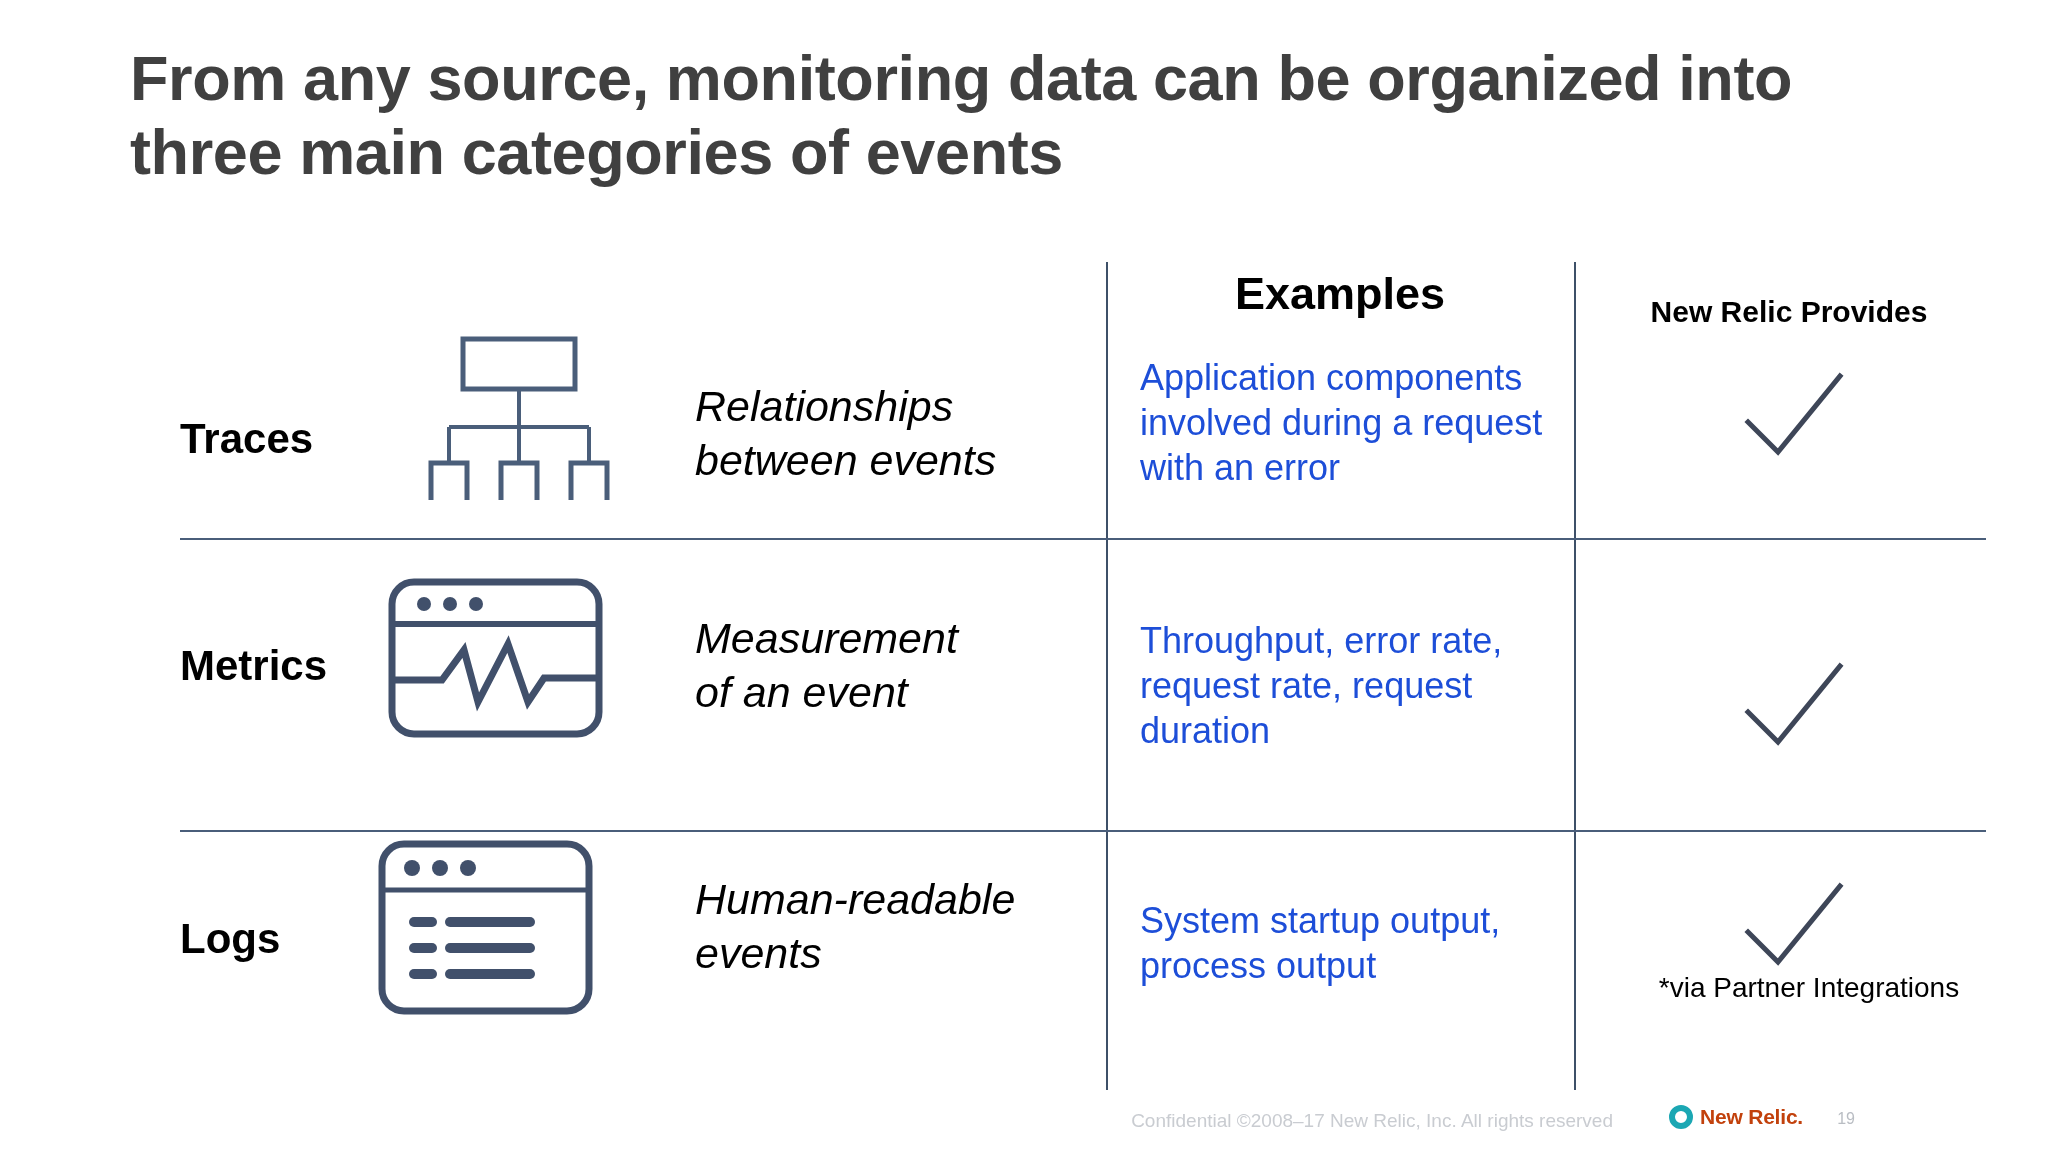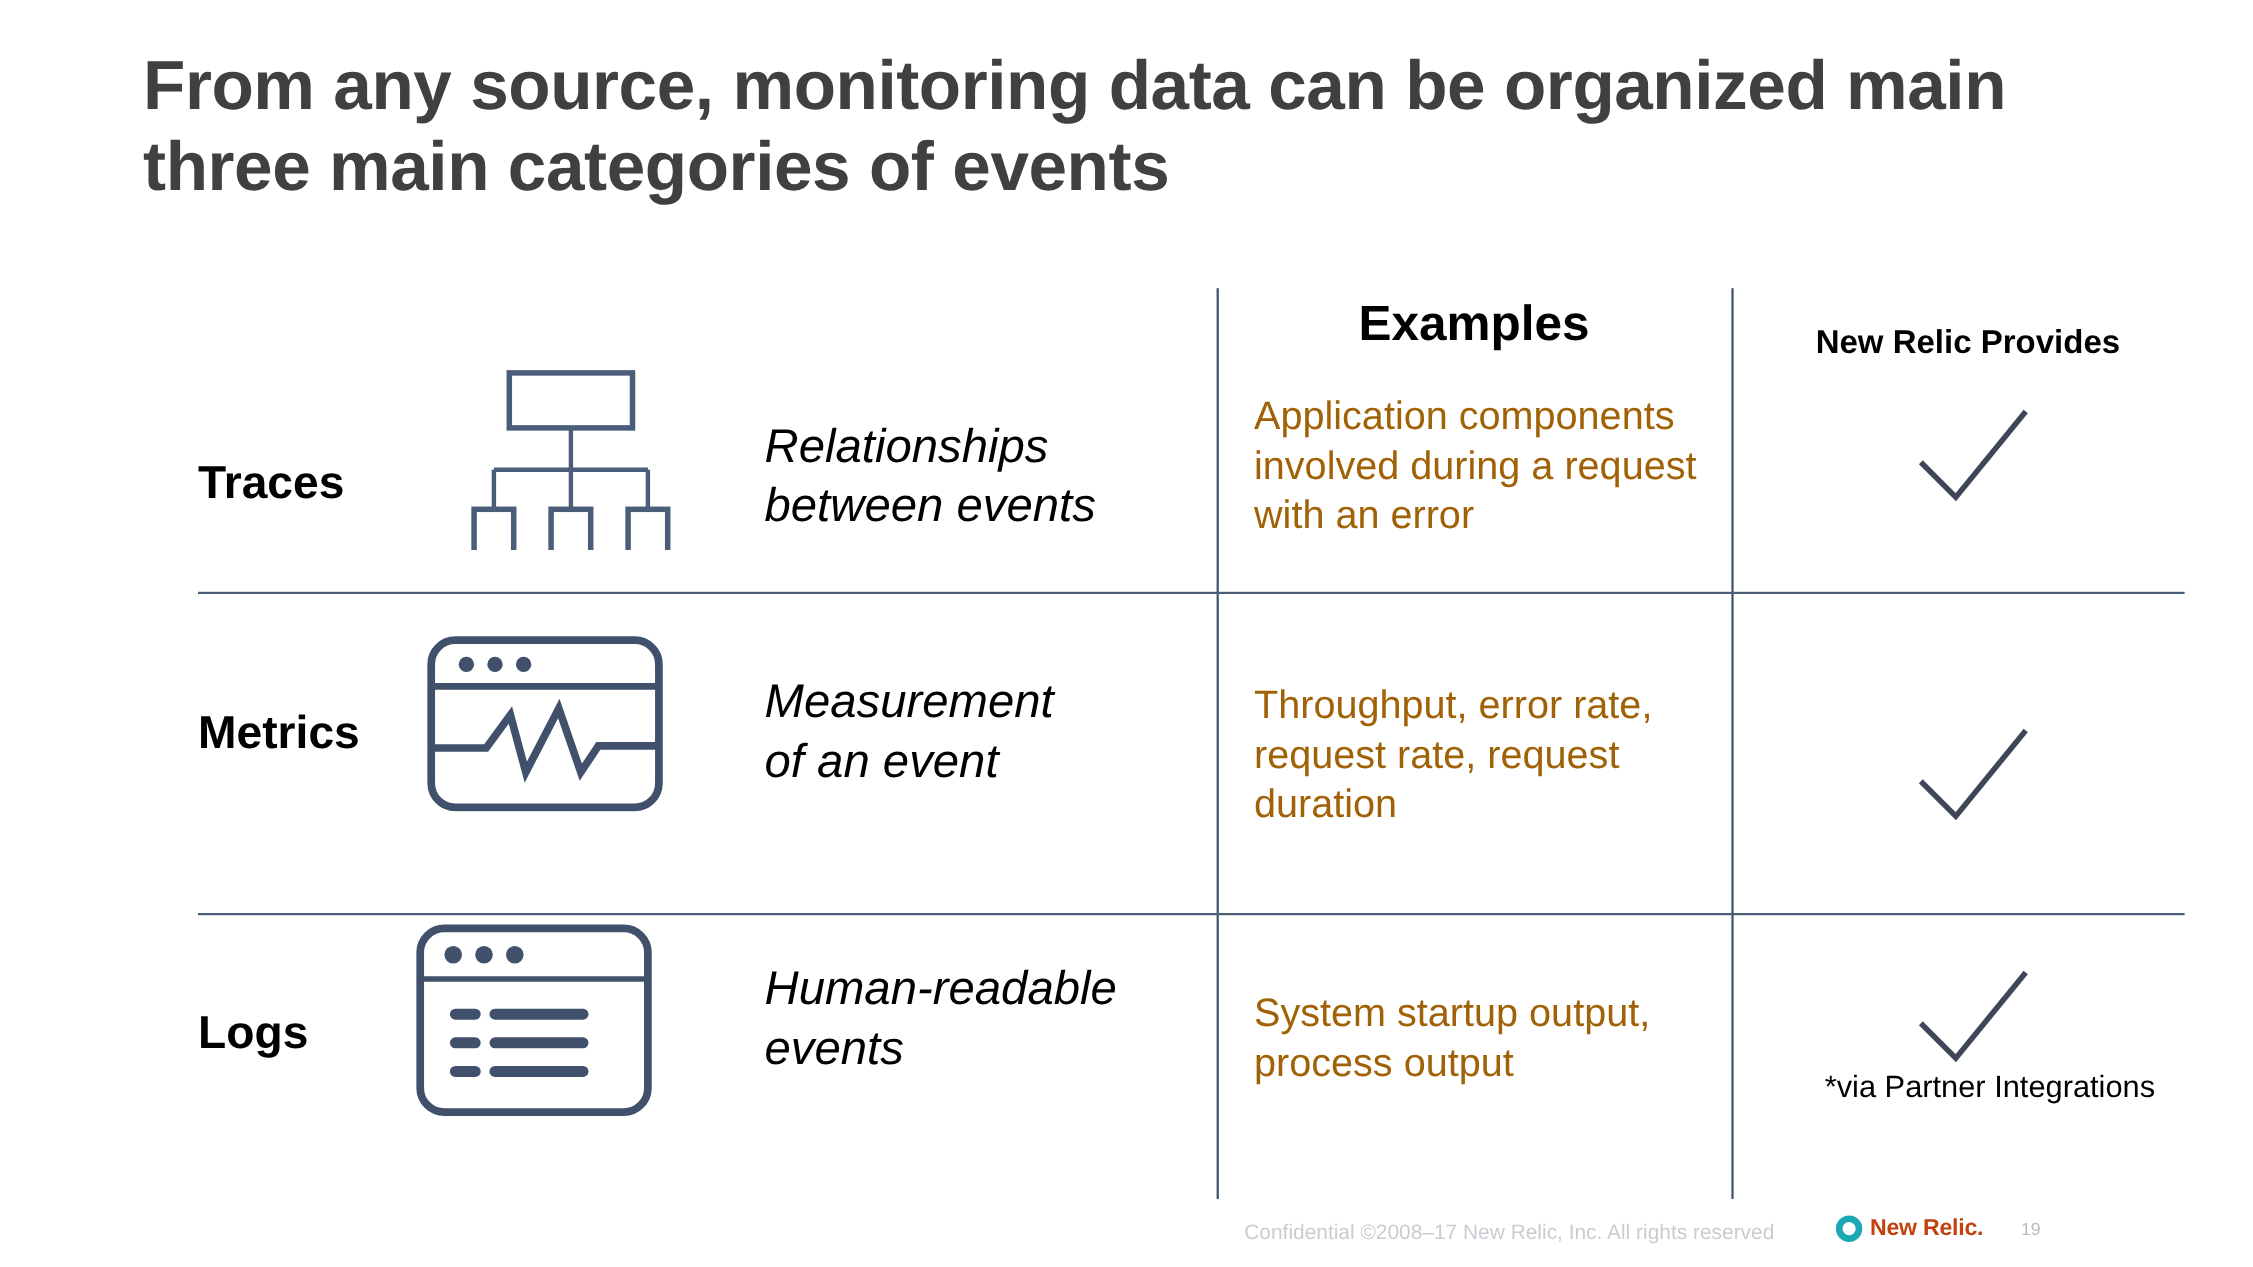--- a/index.html
+++ b/index.html
@@ -117,21 +117,21 @@
   .def-traces  { top: 380px; }
   .def-metrics { top: 612px; }
   .def-logs    { top: 873px; }
 
   
   .ex {
     position: absolute;
     left: 1100px;
     width: 420px;
     font-size: 36px;
-    color: #a16207;
+    color: #1d4ed8;
     line-height: 1.25;
   }
   .ex-traces  { top: 355px; }
   .ex-metrics { top: 618px; }
   .ex-logs    { top: 898px; }
 
   
   .check {
     position: absolute;
     width: 110px;
@@ -197,21 +197,21 @@
     font-size: 16px;
     color: #b9bdc3;
   }
 </style>
 </head>
 <body>
 
 <div class="slide">
 
   <div class="title">
-    <span class="title-line">From any source, monitoring data can be organized main</span>
+    <span class="title-line">From any source, monitoring data can be organized into</span>
     <span class="title-line">three main categories of events</span>
   </div>
 
   <div class="table-area">
 
     <div class="vline v1"></div>
     <div class="vline v2"></div>
     <div class="hline h1"></div>
     <div class="hline h2"></div>
 

